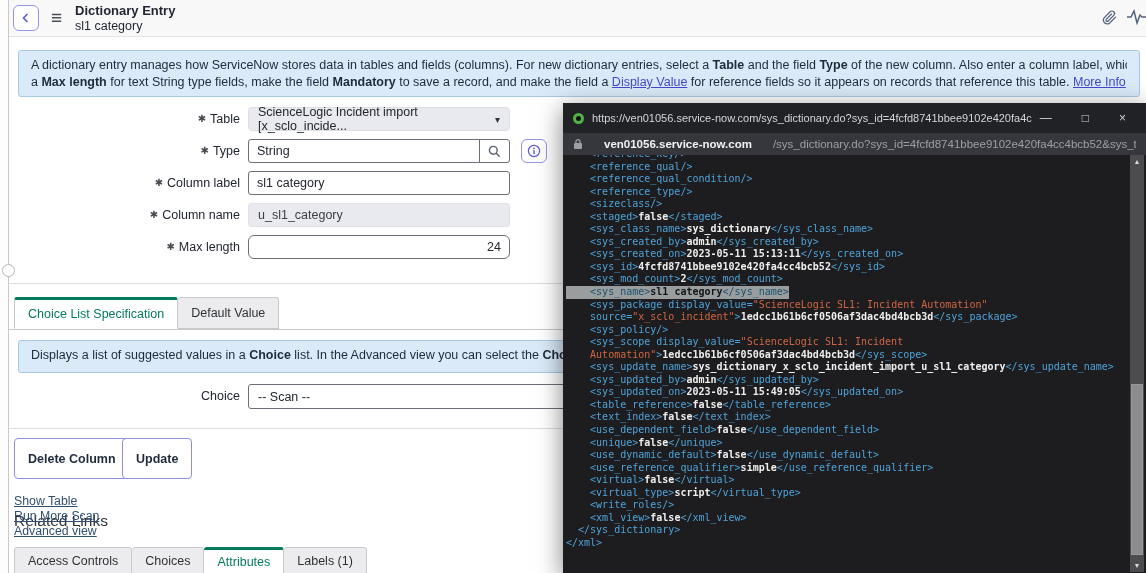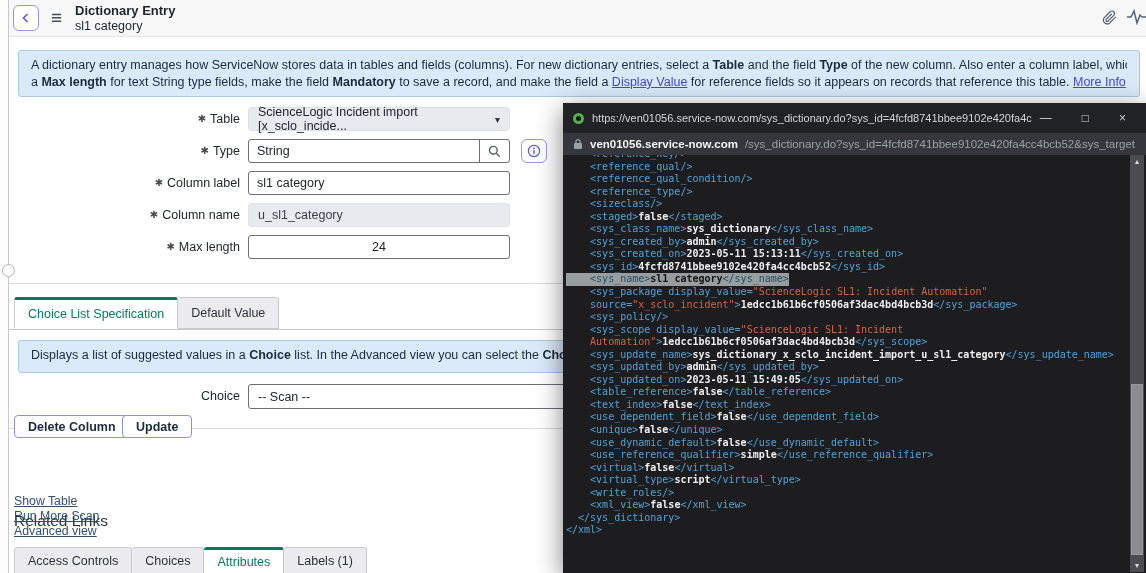--- a/index.html
+++ b/index.html
@@ -40,52 +40,52 @@
   .lookup { position:absolute; left:248px; width:262px; height:24px; border:1px solid #6e6e78; border-radius:3px;
             background:#fff; display:flex; }
   .lookup input { flex:1; border:none; outline:none; font-size:12.5px; padding:0 8px; font-family:inherit; color:#22262e; background:transparent; }
   .lookup .mag { width:30px; border-left:1px solid #6e6e78; display:flex; align-items:center; justify-content:center; cursor:pointer; }
   .info-btn { position:absolute; left:521px; top:0; width:26px; height:24px; border:1px solid #9595e2; border-radius:6px;
               background:#fff; display:flex; align-items:center; justify-content:center; cursor:pointer; }
   .tinput { position:absolute; left:248px; width:262px; height:24px; border:1px solid #6e6e78; border-radius:3px;
             font-size:12.5px; padding:0 8px; font-family:inherit; color:#22262e; outline:none; }
   .ro { position:absolute; left:248px; width:262px; height:24px; background:#e9e9f0; border:1px solid #e2e2e8; border-radius:3px;
         font-size:12.5px; color:#3a3e46; display:flex; align-items:center; padding:0 9px; }
-  .num { text-align:center; }
+  .num { text-align:right;border-radius:6px; }
 
   .hline { position:absolute; left:9px; right:0; border-top:1px solid #dcdce0; }
 
   
   .tabrow { position:absolute; display:flex; align-items:flex-end; z-index:2; }
   .tab { height:32px; padding:0 13px; background:#ececee; border:1px solid #c9c9cc; border-left-width:0;
          font-size:12.5px; color:#2e3238; display:flex; align-items:center; border-radius:3px 3px 0 0; cursor:pointer; white-space:nowrap; }
   .tab:first-child { border-left-width:1px; }
   .tab.active { background:#fff; color:#067a60; border-top:3px solid #067a5d; border-bottom:1px solid #fff; font-weight:normal; }
   .tabrow2 .tab { height:28px; }
 
   .panel-box { position:absolute; left:18px; top:340px; width:1104px; height:33px; background:#daeaf8;
                border:1px solid #a7c9e4; border-radius:3px; padding:7px 12px; font-size:12.5px; color:#1d2b3a;
                white-space:nowrap; overflow:hidden; }
   .choice-sel { position:absolute; left:248px; top:384px; width:340px; height:25px; border:1px solid #6e6e78; border-radius:3px;
                 background:#fff; font-size:12.5px; display:flex; align-items:center; padding:0 9px; cursor:pointer; }
 
   
-  .btn { position:absolute; top:415px; height:23px; padding:0 13px; background:#fff; border:1px solid #8f8fdc;
+  .btn { position:absolute; top:438px; height:41px; padding:0 13px; background:#fff; border:1px solid #8f8fdc;
          border-radius:4px; font-size:12.5px; font-weight:bold; color:#1f2a3c; font-family:inherit; cursor:pointer; }
   .rel-title { position:absolute; left:14px; top:468px; font-size:15.5px; color:#2e3238;margin-top:44px; }
   .rlink { position:absolute; left:14px; font-size:12.3px; color:#31506f; text-decoration:underline; cursor:pointer; }
 
   
   .popup { position:absolute; left:563px; top:103px; width:583px; height:470px; box-shadow:0 6px 24px rgba(0,0,0,.5); z-index:5; display:flex; flex-direction:column; }
   .ptitle { height:30px; background:#202225; display:flex; align-items:center; padding:0 10px; gap:8px; }
   .logo { width:11px; height:11px; border-radius:50%; border:3px solid #53b148; background:#0f1410; flex:none; }
   .ptitle-text { flex:1; font-size:11px; color:#d3d6da; white-space:nowrap; overflow:hidden; }
   .wctl { display:flex; gap:30px; margin-right:10px; }
   .wctl span { color:#cfd2d6; font-size:12px; cursor:pointer; line-height:14px; }
-  .purl { height:22px; background:#36373c; display:flex; align-items:center; padding:0 10px; gap:7px; }
+  .purl { height:22px; background:#36373c; display:flex; align-items:center; padding:0 10px; gap:21px; }
   .purl .dom { font-size:11.5px; font-weight:bold; color:#f1f2f3; white-space:nowrap; }
   .purl .path { font-size:11.5px; color:#9aa0a6; white-space:nowrap; overflow:hidden; }
   .pbody { flex:1; background:#1d1d1f; position:relative; overflow:hidden; }
   .xml { font-family:"DejaVu Sans Mono", monospace; font-size:10px; line-height:12.55px; margin-top:-7px; padding-left:3px; }
   .xline { white-space:pre; }
   .xml .tag, .xml .attr { color:#4fa3d9; }
   .xml .str { color:#cf6642; }
   .xml .val { color:#eeeeee; font-weight:bold; }
   .xline.hl { background:#9a9d9d; width:max-content; }
   .xline.hl .tag { color:#17506e; }
@@ -247,20 +247,21 @@
           <div class="xline"><span class="tag">    &lt;reference_key/&gt;</span></div>
           <div class="xline"><span class="tag">    &lt;reference_qual/&gt;</span></div>
           <div class="xline"><span class="tag">    &lt;reference_qual_condition/&gt;</span></div>
           <div class="xline"><span class="tag">    &lt;reference_type/&gt;</span></div>
           <div class="xline"><span class="tag">    &lt;sizeclass/&gt;</span></div>
           <div class="xline"><span class="tag">    &lt;staged&gt;</span><span class="val">false</span><span class="tag">&lt;/staged&gt;</span></div>
           <div class="xline"><span class="tag">    &lt;sys_class_name&gt;</span><span class="val">sys_dictionary</span><span class="tag">&lt;/sys_class_name&gt;</span></div>
           <div class="xline"><span class="tag">    &lt;sys_created_by&gt;</span><span class="val">admin</span><span class="tag">&lt;/sys_created_by&gt;</span></div>
           <div class="xline"><span class="tag">    &lt;sys_created_on&gt;</span><span class="val">2023-05-11 15:13:11</span><span class="tag">&lt;/sys_created_on&gt;</span></div>
           <div class="xline"><span class="tag">    &lt;sys_id&gt;</span><span class="val">4fcfd8741bbee9102e420fa4cc4bcb52</span><span class="tag">&lt;/sys_id&gt;</span></div>
+          <div class="xline"><span class="tag">    &lt;sys_mod_count&gt;</span><span class="val">2</span><span class="tag">&lt;/sys_mod_count&gt;</span></div>
           <div class="xline hl"><span class="tag">    &lt;sys_name&gt;</span><span class="val">sl1 category</span><span class="tag">&lt;/sys_name&gt;</span></div>
           <div class="xline"><span class="tag">    &lt;sys_package </span><span class="attr">display_value=</span><span class="str">"ScienceLogic SL1: Incident Automation"</span></div>
           <div class="xline"><span class="attr">    source=</span><span class="str">"x_sclo_incident"</span><span class="tag">&gt;</span><span class="val">1edcc1b61b6cf0506af3dac4bd4bcb3d</span><span class="tag">&lt;/sys_package&gt;</span></div>
           <div class="xline"><span class="tag">    &lt;sys_policy/&gt;</span></div>
           <div class="xline"><span class="tag">    &lt;sys_scope </span><span class="attr">display_value=</span><span class="str">"ScienceLogic SL1: Incident</span></div>
           <div class="xline"><span class="str">    Automation"</span><span class="tag">&gt;</span><span class="val">1edcc1b61b6cf0506af3dac4bd4bcb3d</span><span class="tag">&lt;/sys_scope&gt;</span></div>
           <div class="xline"><span class="tag">    &lt;sys_update_name&gt;</span><span class="val">sys_dictionary_x_sclo_incident_import_u_sl1_category</span><span class="tag">&lt;/sys_update_name&gt;</span></div>
           <div class="xline"><span class="tag">    &lt;sys_updated_by&gt;</span><span class="val">admin</span><span class="tag">&lt;/sys_updated_by&gt;</span></div>
           <div class="xline"><span class="tag">    &lt;sys_updated_on&gt;</span><span class="val">2023-05-11 15:49:05</span><span class="tag">&lt;/sys_updated_on&gt;</span></div>
           <div class="xline"><span class="tag">    &lt;table_reference&gt;</span><span class="val">false</span><span class="tag">&lt;/table_reference&gt;</span></div>

